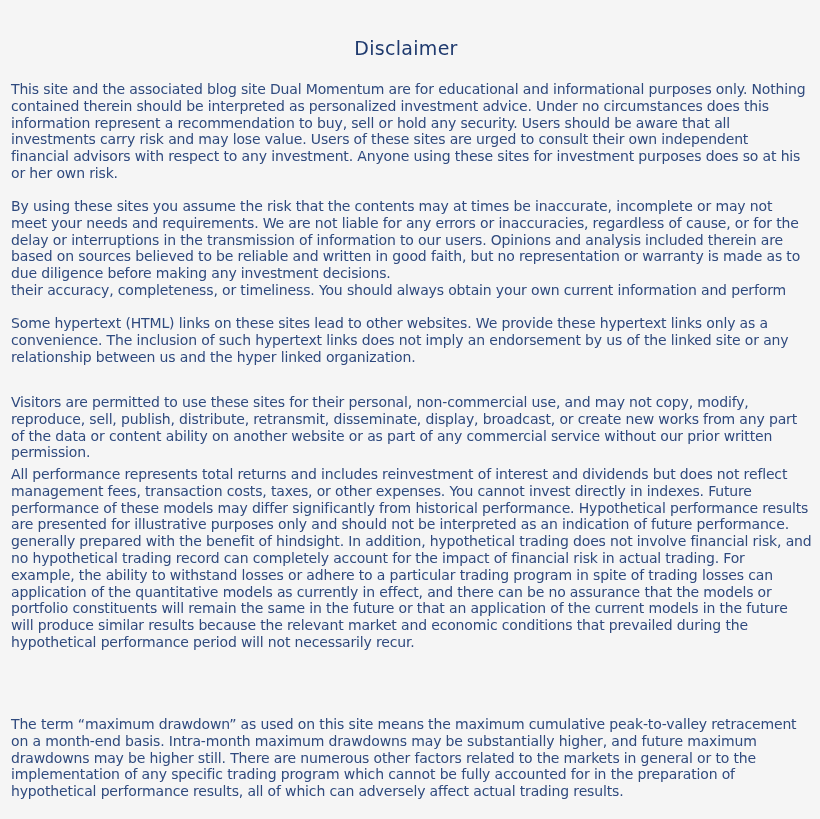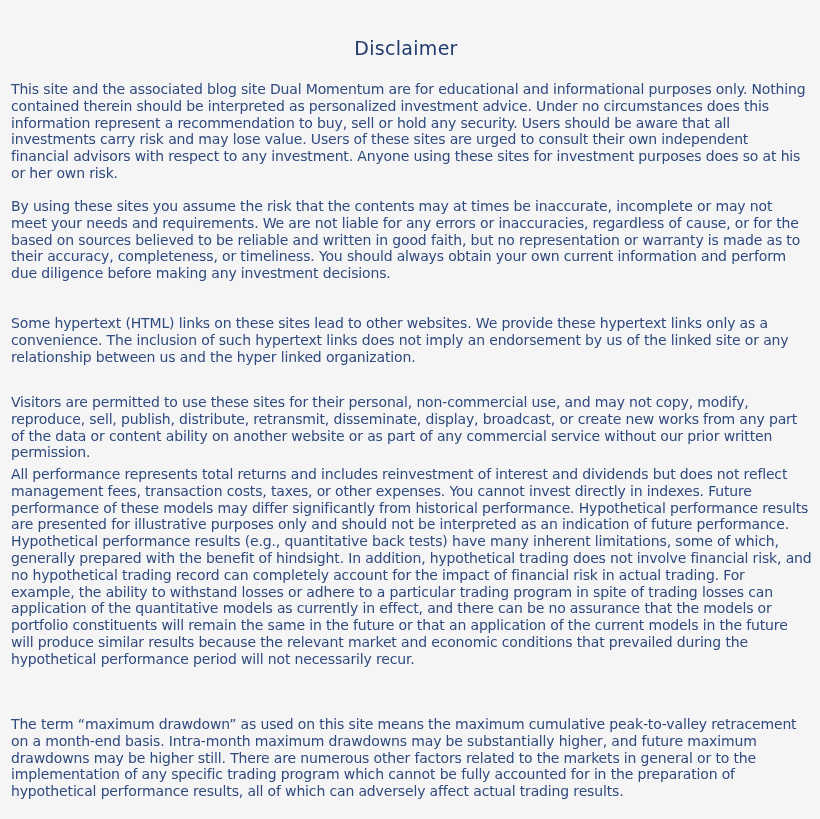--- a/index.html
+++ b/index.html
@@ -34,44 +34,44 @@
     <span class="line">contained therein should be interpreted as personalized investment advice.  Under no circumstances does this</span>
     <span class="line">information represent a recommendation to buy, sell or hold any security. Users should be aware that all</span>
     <span class="line">investments carry risk and may lose value. Users of these sites are urged to consult their own independent</span>
     <span class="line">financial advisors with respect to any investment. Anyone using these sites for investment purposes does so at his</span>
     <span class="line">or her own risk.</span>
   </div>
 
   <div class="para" style="top:198px">
     <span class="line">By using these sites you assume the risk that the contents may at times be inaccurate, incomplete or may not</span>
     <span class="line">meet your needs and requirements. We are not liable for any errors or inaccuracies, regardless of cause, or for the</span>
+    <span class="line">delay or interruptions in the transmission of information to our users. Opinions and analysis included therein are</span>
     <span class="line">based on sources believed to be reliable and written in good faith, but no representation or warranty is made as to</span>
+    <span class="line">due diligence before making any investment decisions.</span>
     <span class="line">their accuracy, completeness, or timeliness. You should always obtain your own current information and perform</span>
-    <span class="line">due diligence before making any investment decisions.</span>
   </div>
 
   <div class="para" style="top:315px">
     <span class="line">Some hypertext (HTML) links on these sites lead to other websites. We provide these hypertext links only as a</span>
     <span class="line">convenience.  The inclusion of such hypertext links does not imply an endorsement by us of the linked site or any</span>
     <span class="line">relationship between us and the hyper linked organization.</span>
   </div>
 
   <div class="para" style="top:394px">
     <span class="line">Visitors are permitted to use these sites for their personal, non-commercial use, and may not copy, modify,</span>
     <span class="line">reproduce, sell, publish, distribute, retransmit, disseminate, display, broadcast, or create new works from any part</span>
     <span class="line">of the data or content ability on another website or as part of any commercial service without our prior written</span>
     <span class="line">permission.</span>
   </div>
 
   <div class="para" style="top:466px">
     <span class="line">All performance represents total returns and includes reinvestment of interest and dividends but does not reflect</span>
     <span class="line">management fees, transaction costs, taxes, or other expenses. You cannot invest directly in indexes. Future</span>
     <span class="line">performance of these models may differ significantly from historical performance. Hypothetical performance results</span>
     <span class="line">are presented for illustrative purposes only and should not be interpreted as an indication of future performance.</span>
-    <span class="line">Hypothetical performance results (e.g., quantitative back tests) have many inherent limitations, some of which,</span>
     <span class="line">generally prepared with the benefit of hindsight. In addition, hypothetical trading does not involve financial risk, and</span>
     <span class="line">no hypothetical trading record can completely account for the impact of financial risk in actual trading. For</span>
     <span class="line">example, the ability to withstand losses or adhere to a particular trading program in spite of trading losses can</span>
     <span class="line">application of the quantitative models as currently in effect, and there can be no assurance that the models or</span>
     <span class="line">portfolio constituents will remain the same in the future or that an application of the current models in the future</span>
     <span class="line">will produce similar results because the relevant market and economic conditions that prevailed during the</span>
     <span class="line">hypothetical performance period will not necessarily recur.</span>
   </div>
 
   <div class="para" style="top:716px">

